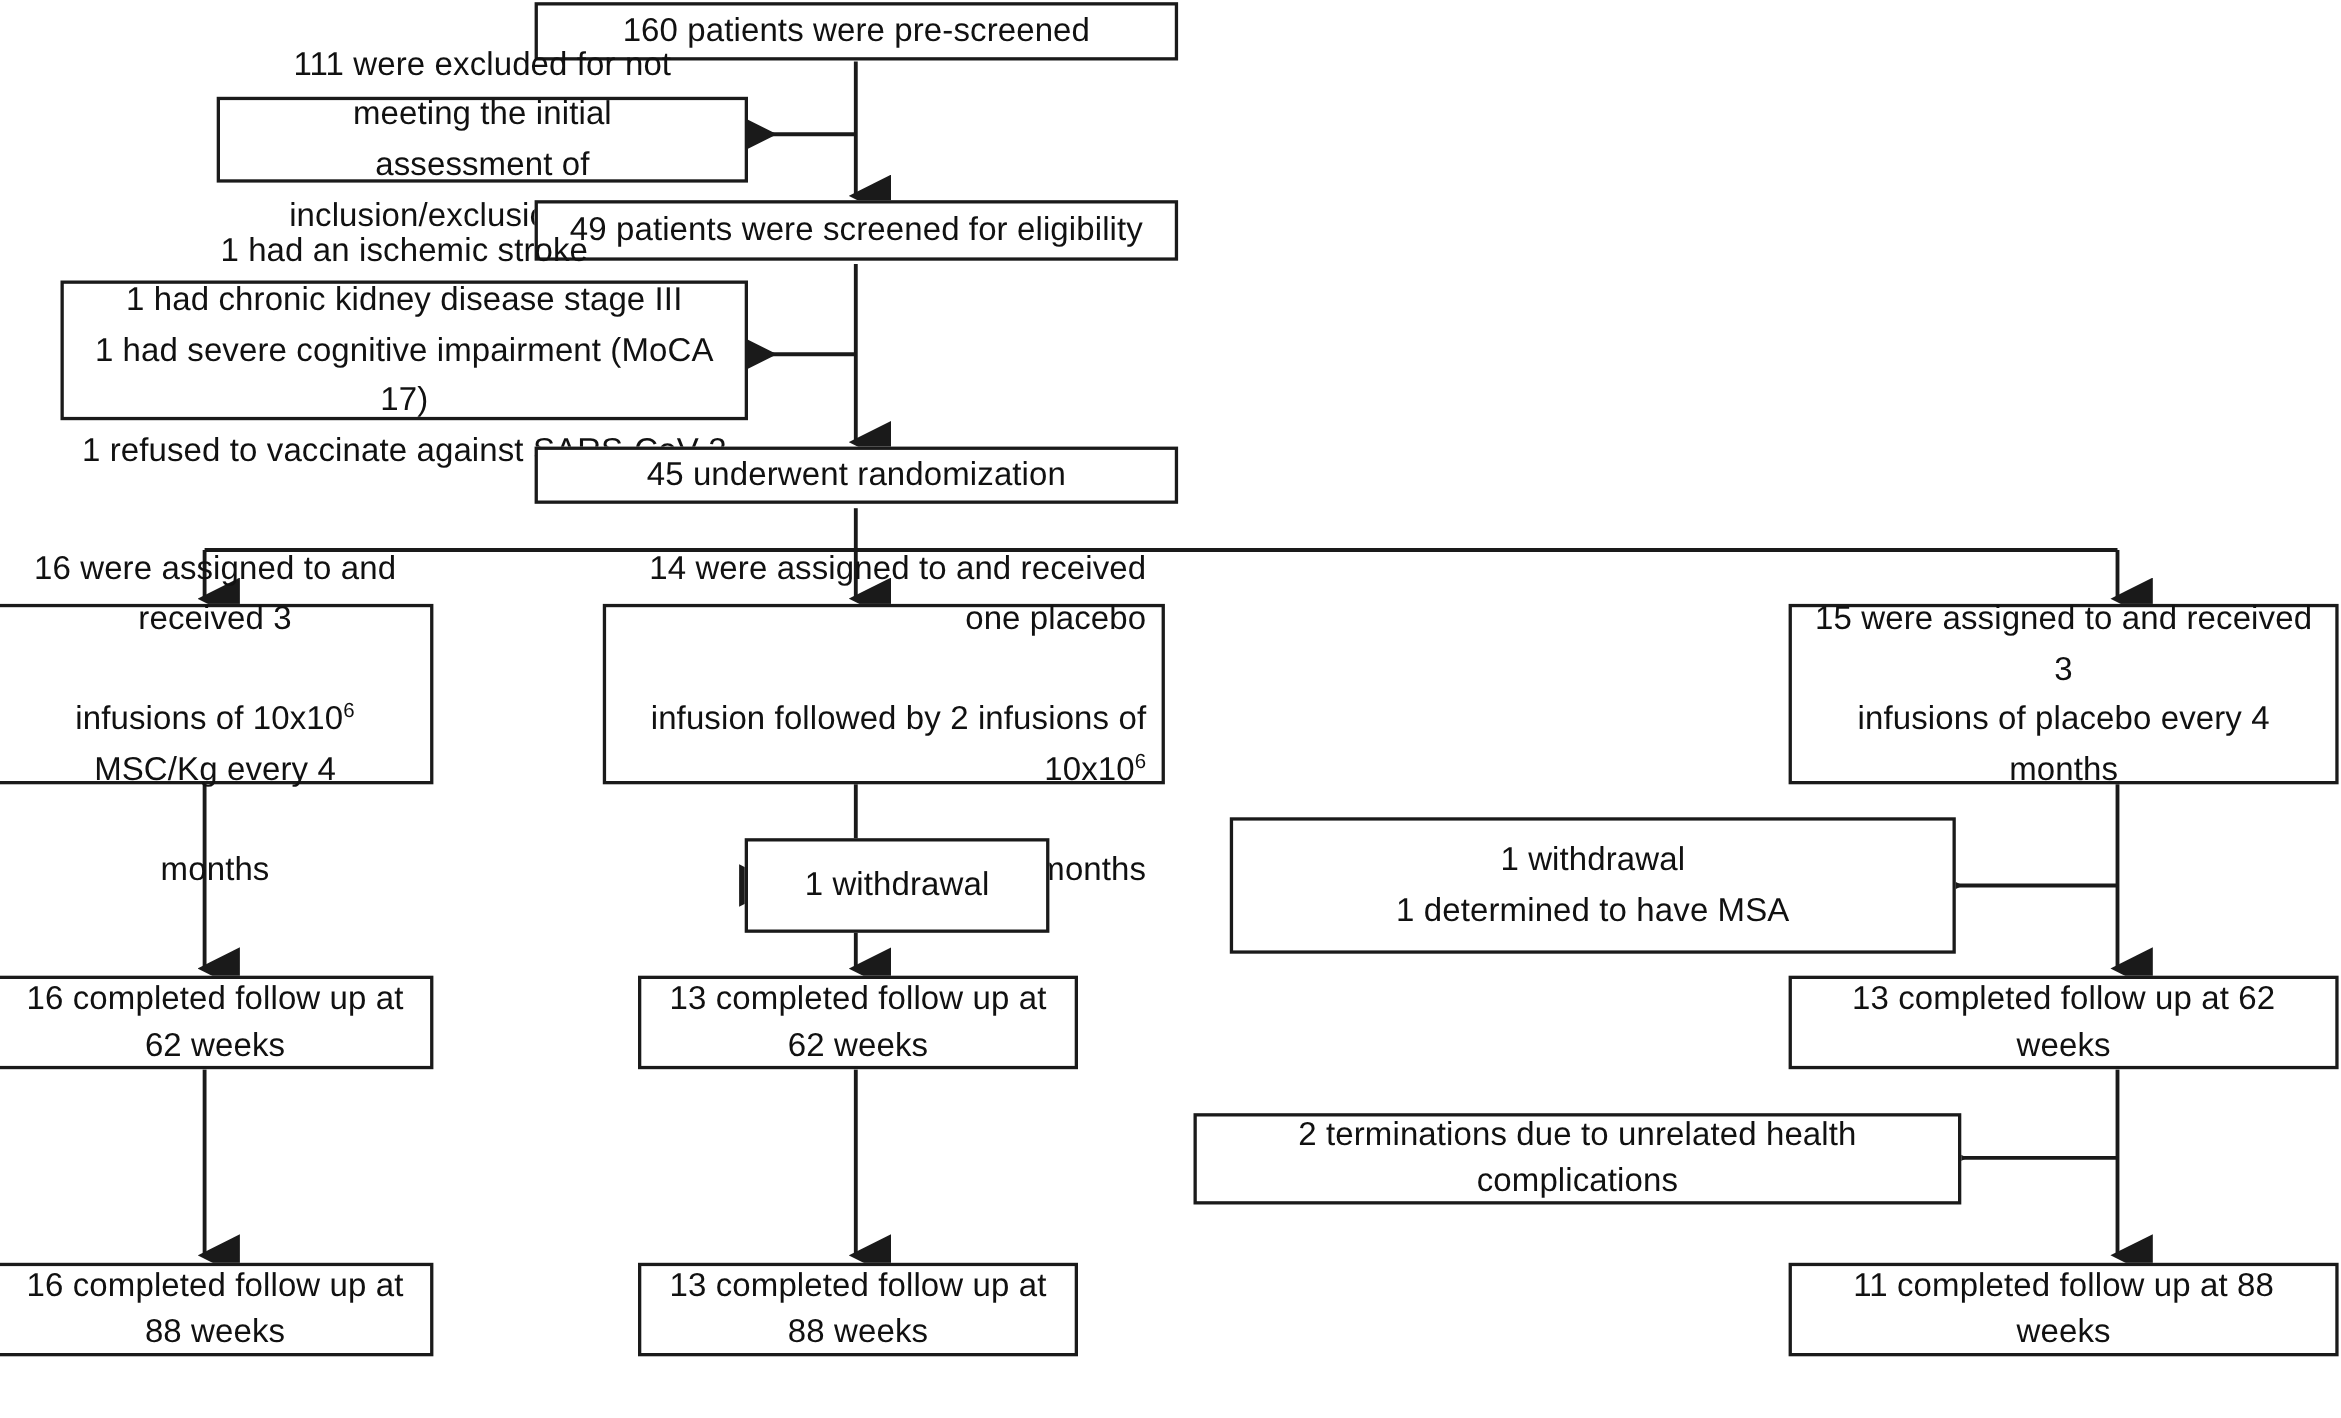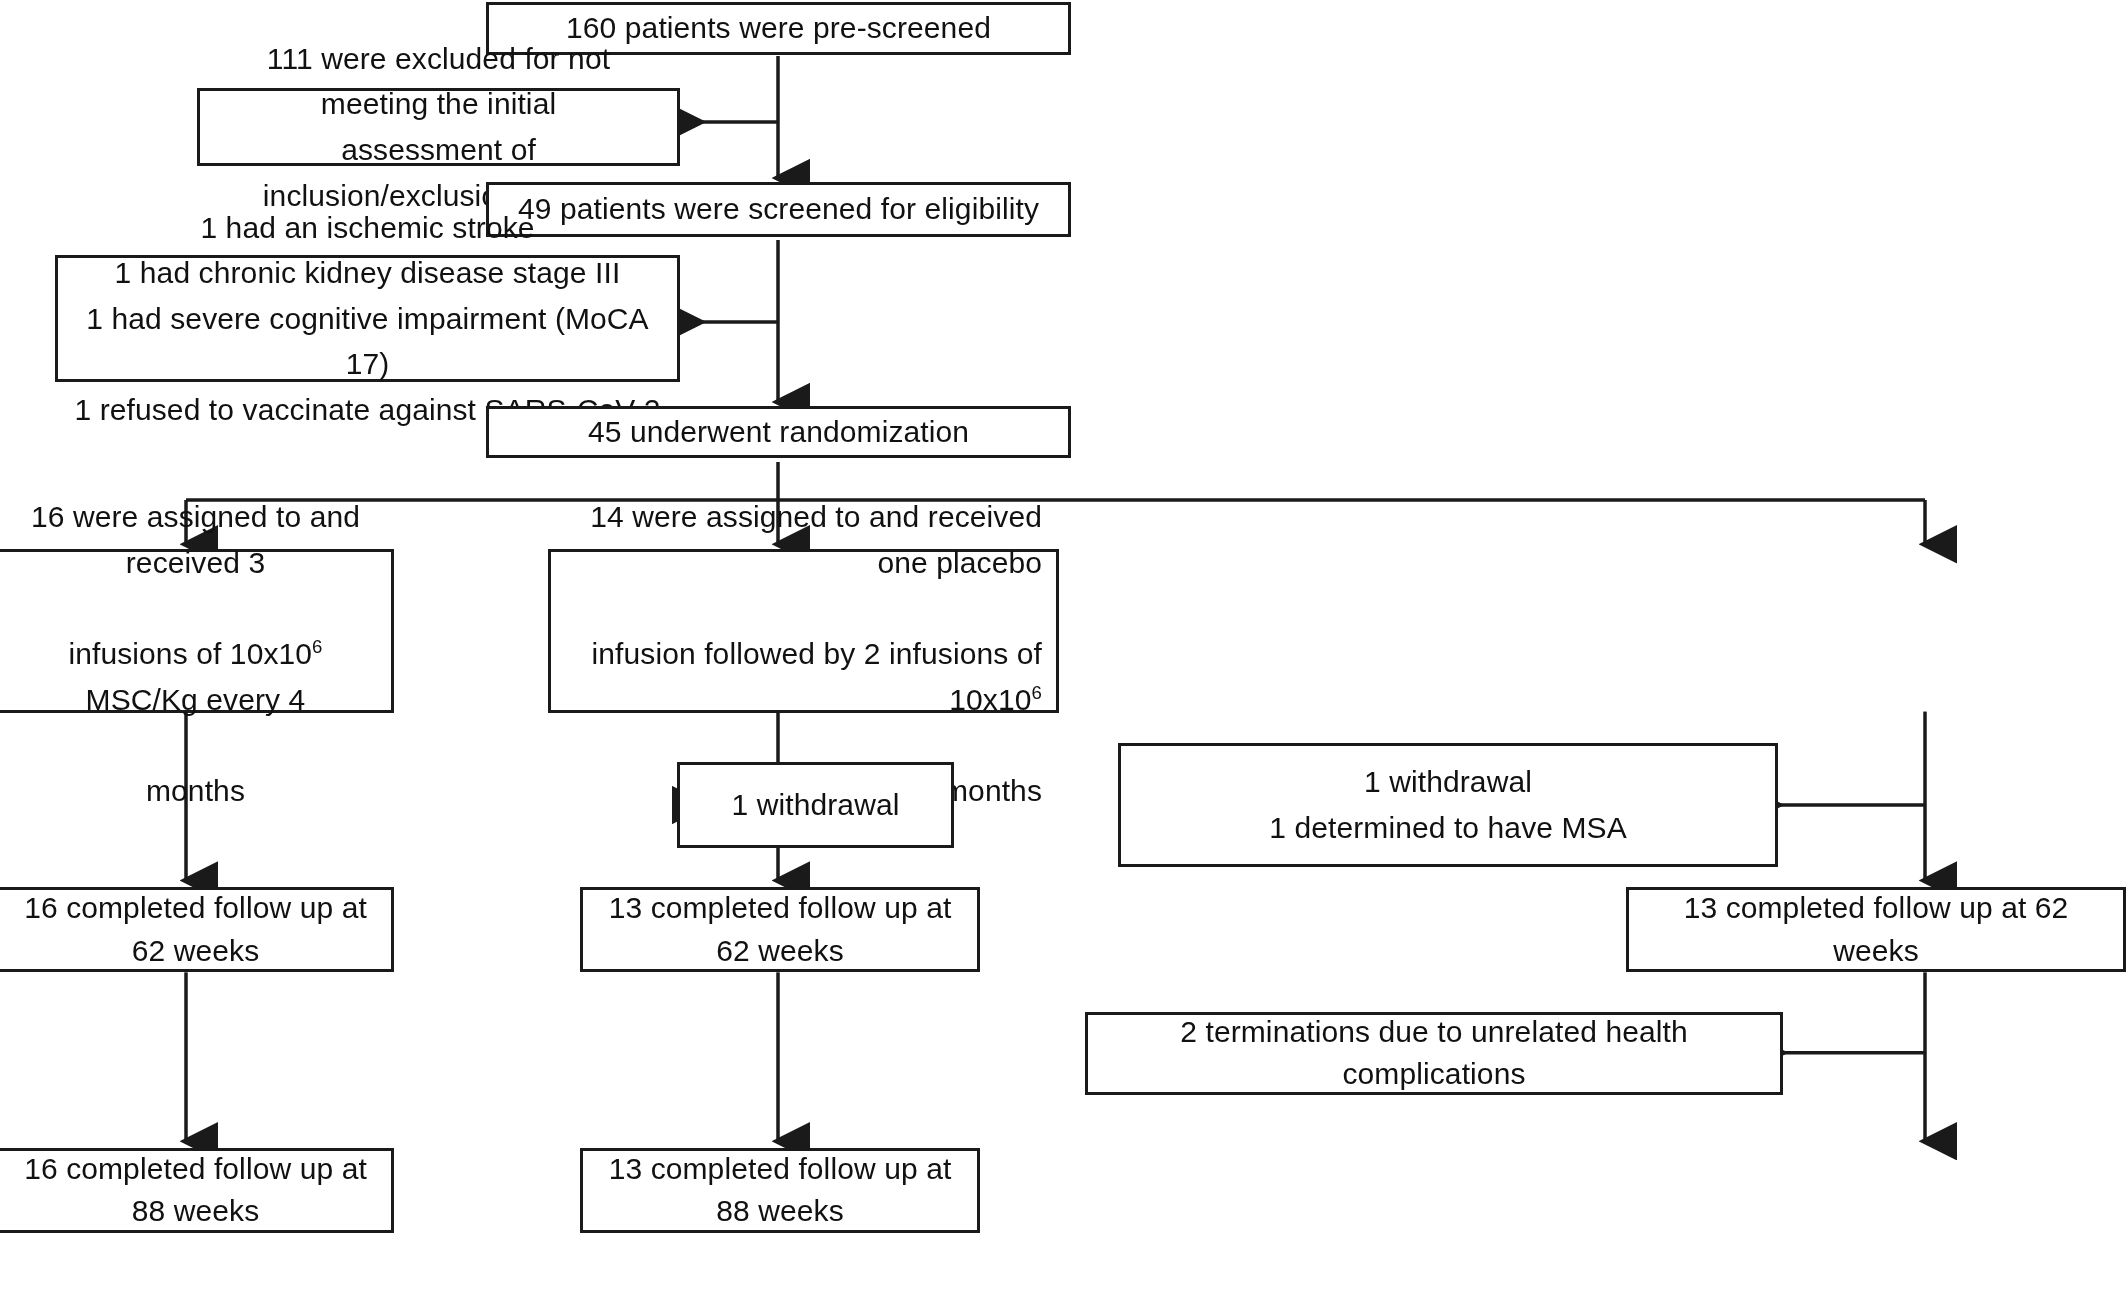--- a/index.html
+++ b/index.html
@@ -135,20 +135,24 @@
   </div>
 
   <div class="node multi" style="left: 548px; top: 549.2px; width: 511px; height: 164px; text-align: right;">
     <span class="txt">
       <span>14 were assigned to and received one placebo</span><br>
       <span>infusion followed by 2 infusions of 10x10</span><sup>6</sup><span></span><br>
       <span>MSC/Kg every 4 months</span>
     </span>
   </div>
 
+  <div class="node multi" style="left: 1626px; top: 549.2px; width: 500px; height: 164px;">
+    <span class="txt">15 were assigned to and received 3
+infusions of placebo every 4 months</span>
+  </div>
 
   <div class="node" style="left: 677px; top: 762.4px; width: 277px; height: 85.28px;">
     <span class="txt">1 withdrawal</span>
   </div>
 
   <div class="node multi" style="left: 1118px; top: 742.72px; width: 660px; height: 124.64px;">
     <span class="txt">1 withdrawal
 1 determined to have MSA</span>
   </div>
 
@@ -169,14 +173,17 @@
   </div>
 
   <div class="node" style="left: -3px; top: 1147.8px; width: 397px; height: 85.28px;">
     <span class="txt">16 completed follow up at 88 weeks</span>
   </div>
 
   <div class="node" style="left: 580px; top: 1147.8px; width: 400px; height: 85.28px;">
     <span class="txt">13 completed follow up at 88 weeks</span>
   </div>
 
+  <div class="node" style="left: 1626px; top: 1147.8px; width: 500px; height: 85.28px;">
+    <span class="txt">11 completed follow up at 88 weeks</span>
+  </div>
 
 </div>
 
 </body></html>

